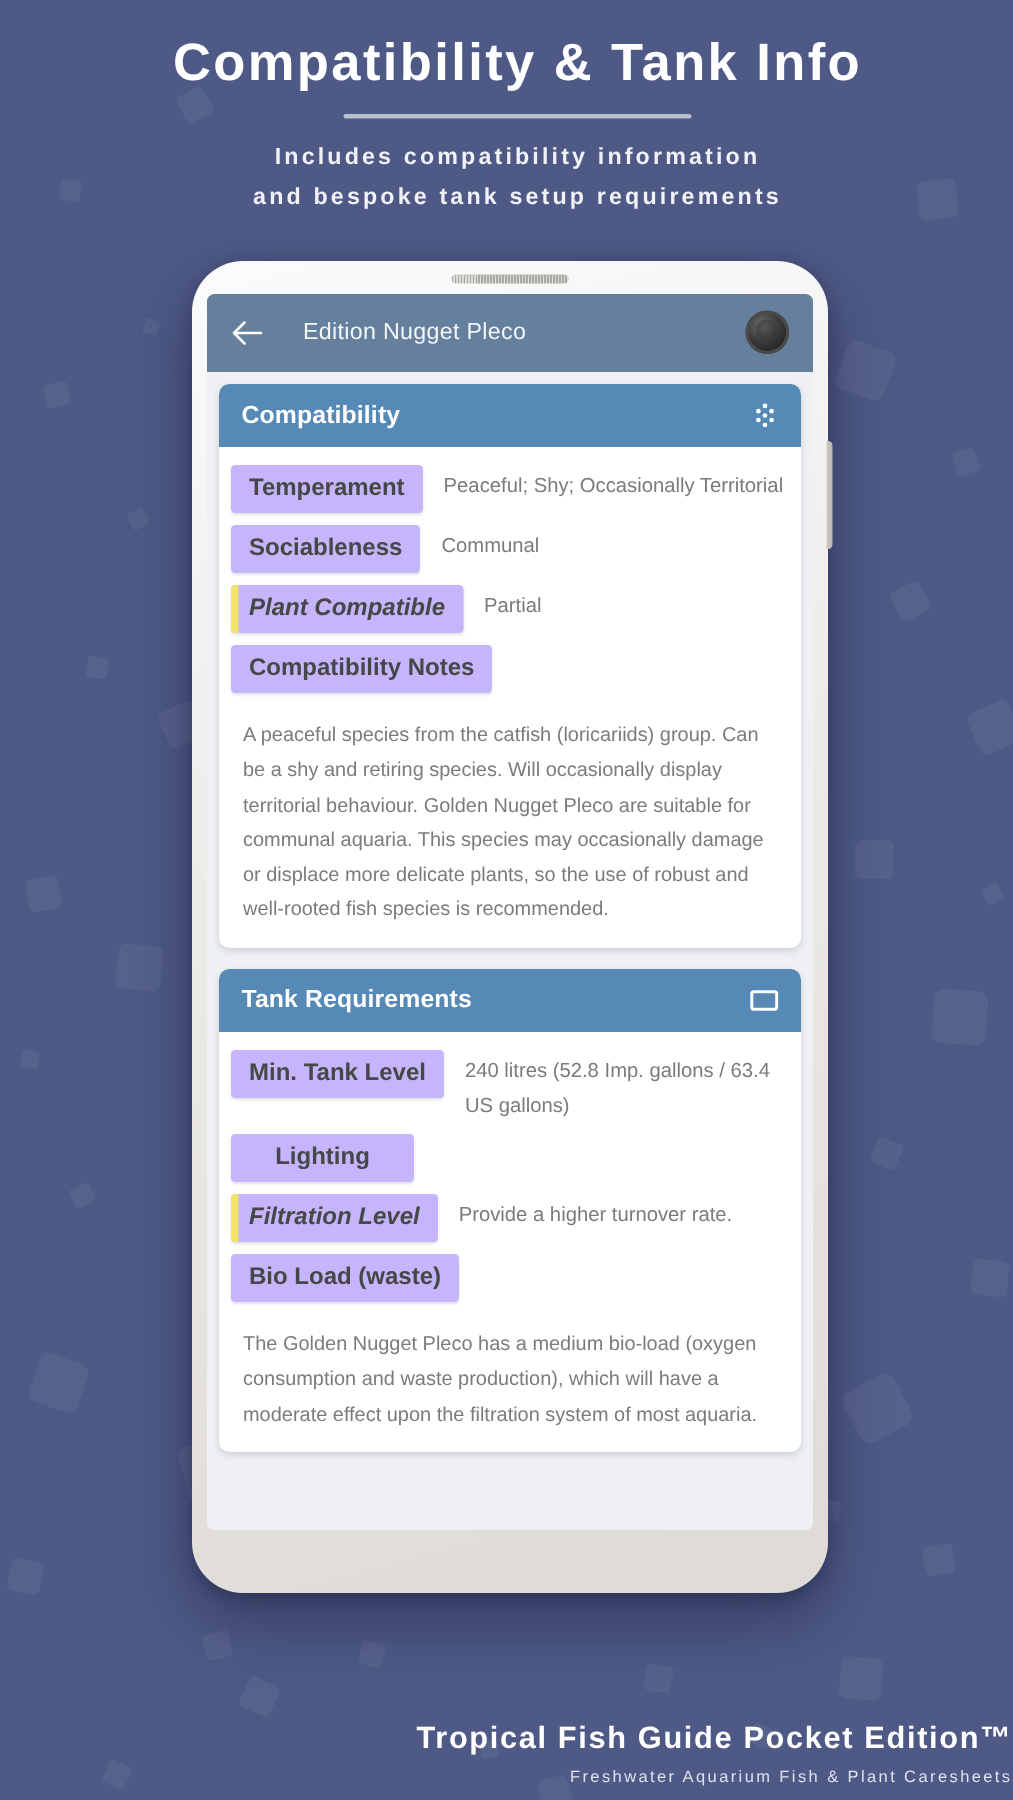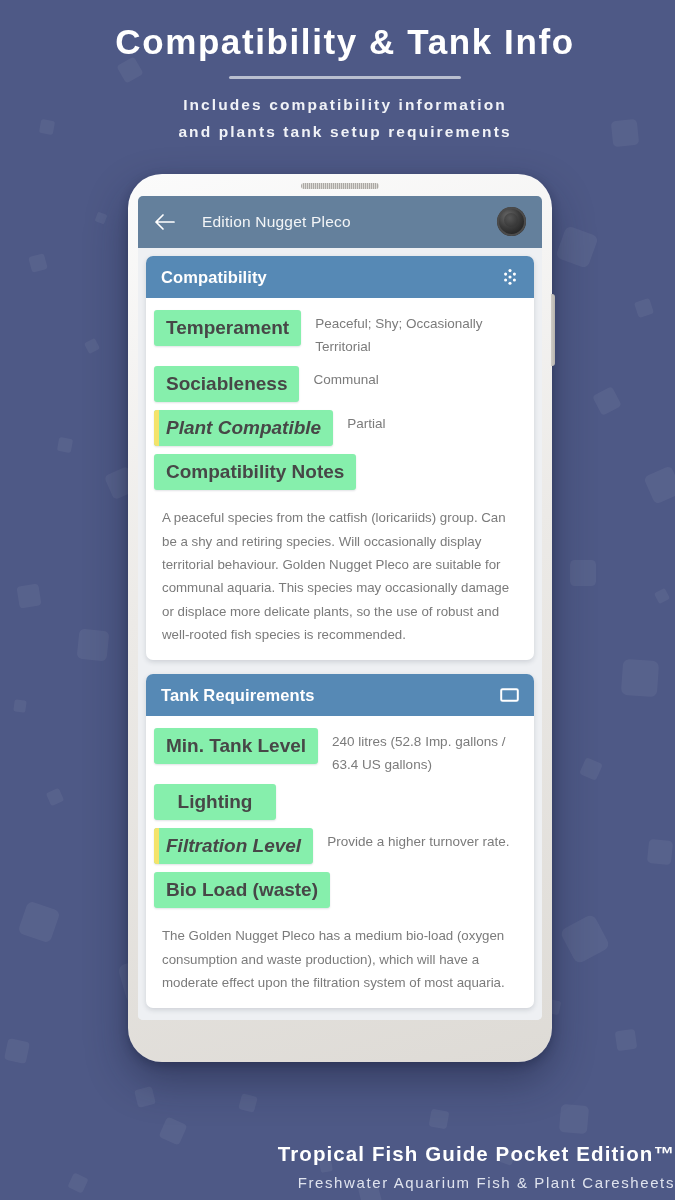--- a/index.html
+++ b/index.html
@@ -152,27 +152,27 @@
 
   .row {
     display:flex;
     align-items:flex-start;
     margin-bottom:8px;
     padding-left:8px;
   }
   .chip-wrap { position:relative; flex:0 0 auto; }
   .chip {
     display:inline-block;
-    background:#86efac;
+    background:#c4b5fd;
     border-radius:3px;
     box-shadow:0 1px 2px rgba(40,50,70,0.14);
     padding:7px 12px 7px 12px;
     min-width:122px;
     text-align:center;
-    font-size:19px;
+    font-size:16px;
     font-weight:bold;
     color:#474747;
     white-space:nowrap;
   }
   .chip.accent { box-shadow:0 1px 2px rgba(40,50,70,0.14);font-style:italic; }
   .chip-bar {
     position:absolute;
     left:0; top:0; bottom:0;
     width:5px;
     background:#f4e36b;
@@ -203,21 +203,21 @@
     z-index:3;
   }
   .footer-title {
     color:#ffffff;
     font-size:20.5px;
     font-weight:bold;
     letter-spacing:1.1px;
   }
   .footer-sub {
     color:#dfe3ee;
-    font-size:15px;
+    font-size:11px;
     letter-spacing:1.6px;
     margin-top:8px;
   }
 </style>
 </head>
 <body>
 
 <div id="bg-pattern">
     <div class="bg-sq" style="left: 30px; top: 255px; width: 16px; height: 16px; transform: rotate(-15deg);"></div>
     <div class="bg-sq" style="left: 96px; top: 213px; width: 10px; height: 10px; transform: rotate(21deg);"></div>
@@ -256,21 +256,21 @@
     <div class="bg-sq" style="left: 14px; top: 700px; width: 12px; height: 12px; transform: rotate(8deg);"></div>
     <div class="bg-sq" style="left: 140px; top: 880px; width: 10px; height: 10px; transform: rotate(-10deg);"></div>
     <div class="bg-sq" style="left: 656px; top: 590px; width: 12px; height: 12px; transform: rotate(-28deg);"></div>
     <div class="bg-sq" style="left: 546px; top: 1000px; width: 14px; height: 14px; transform: rotate(12deg);"></div>
   </div>
 
 <div class="promo-header">
   <div class="promo-title">Compatibility &amp; Tank Info</div>
   <div class="promo-divider"></div>
   <div class="promo-sub">Includes compatibility information</div>
-  <div class="promo-sub">and plants tank setup requirements</div>
+  <div class="promo-sub">and bespoke tank setup requirements</div>
 </div>
 
 <div class="phone">
   <div class="phone-frame"></div>
   <div class="speaker"></div>
   <div class="side-button"></div>
 
   <div class="screen">
 
     <div class="appbar">

